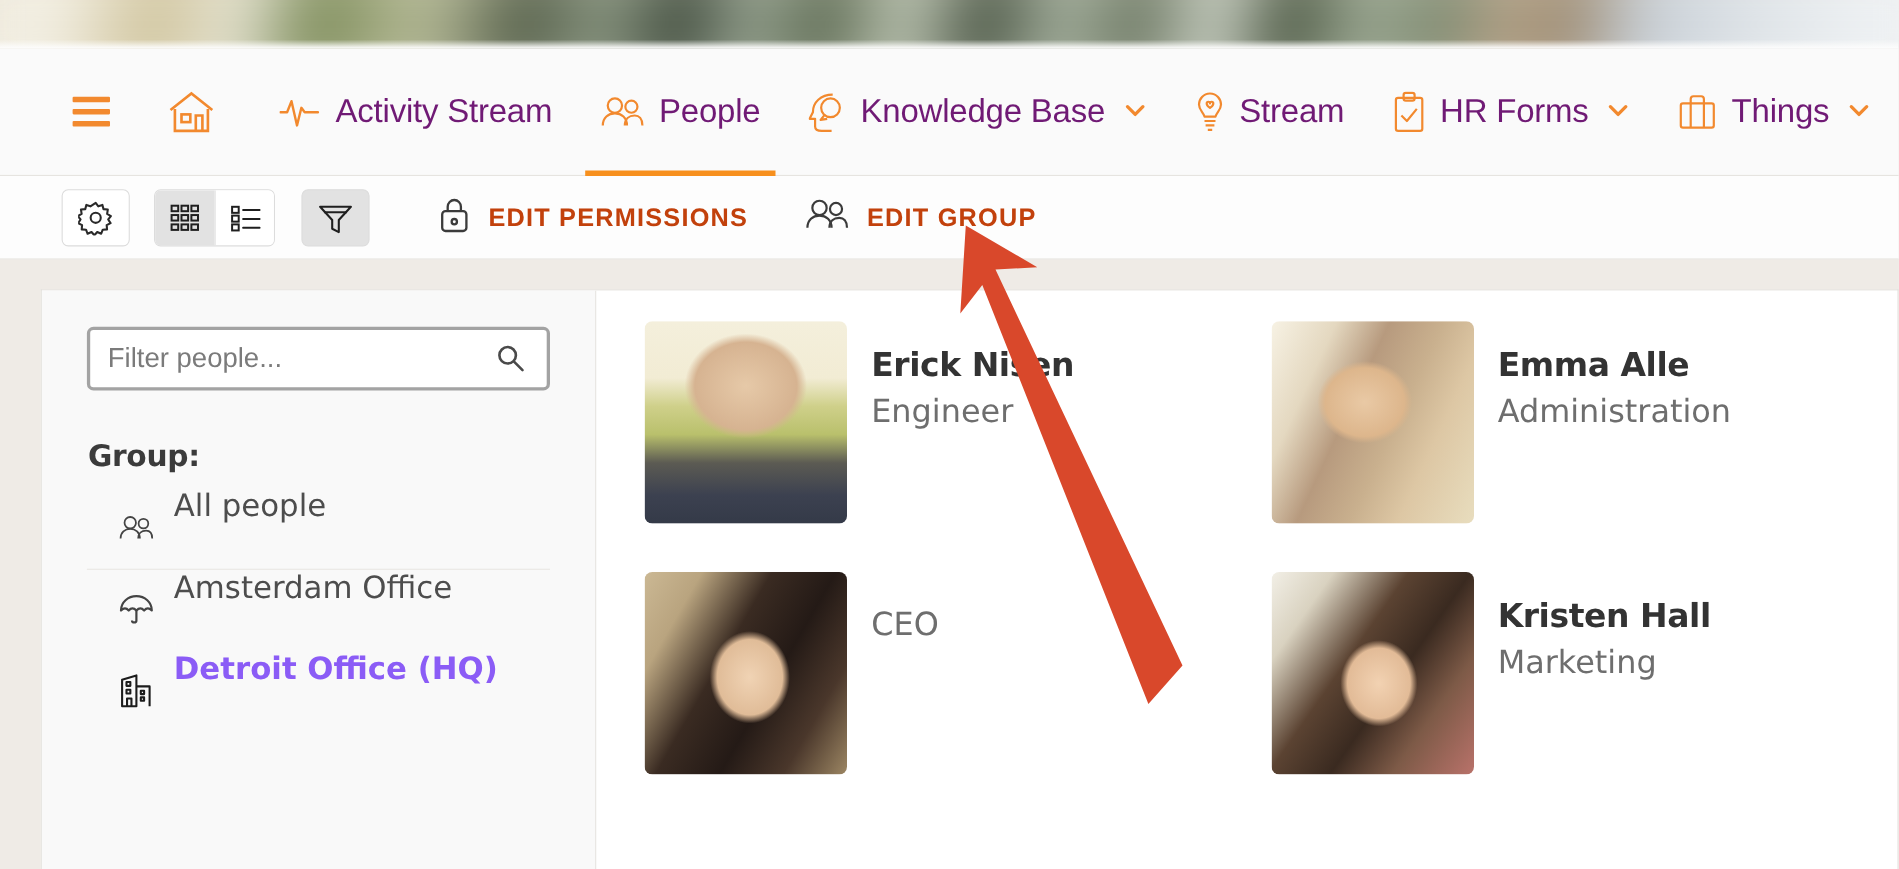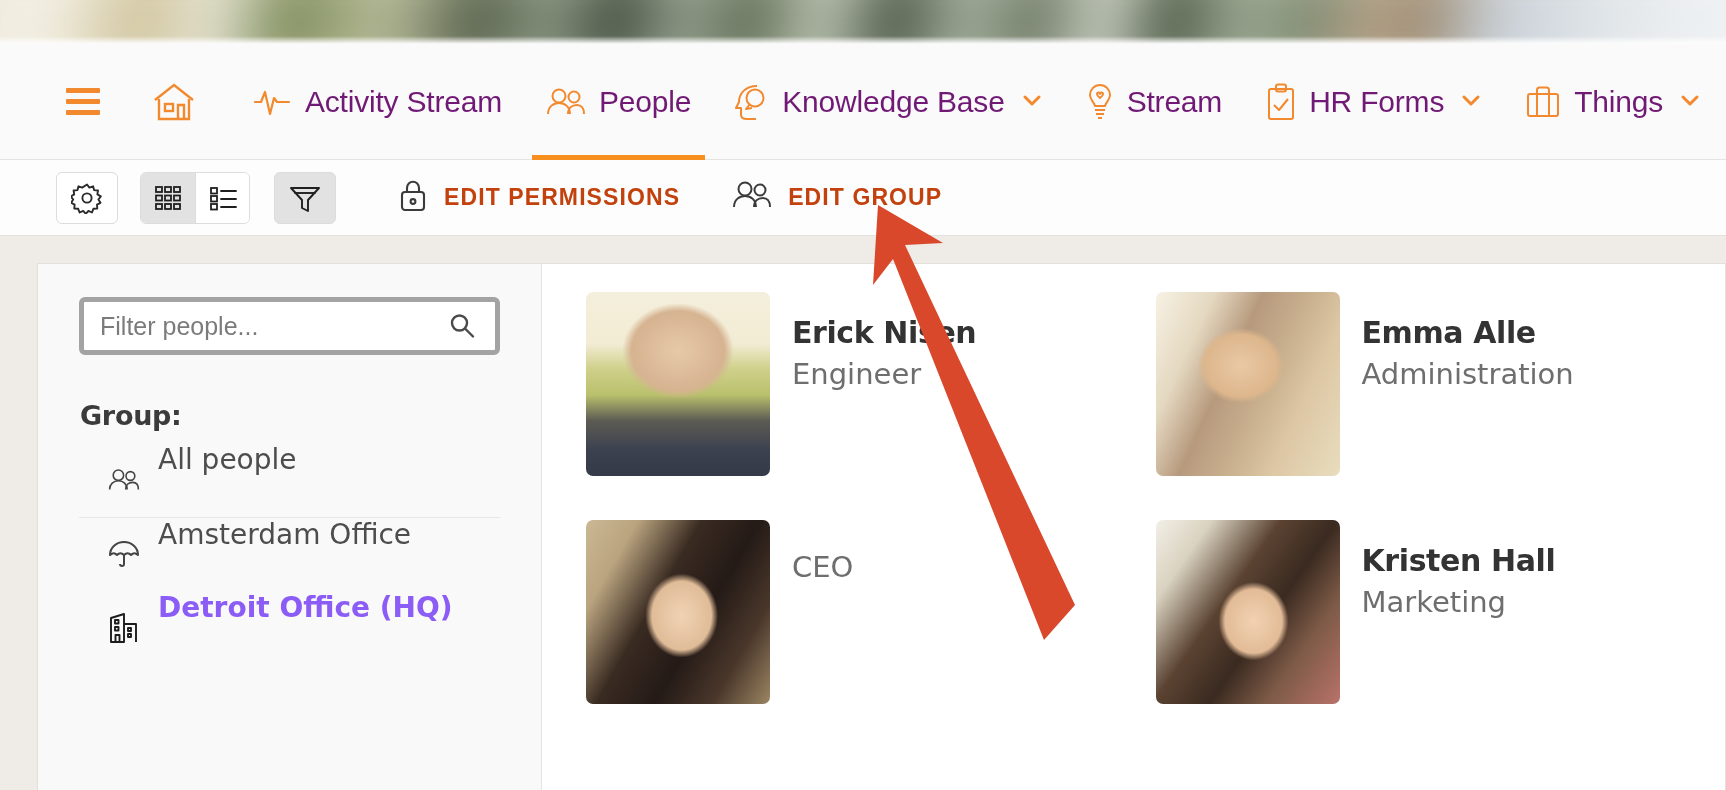--- a/index.html
+++ b/index.html
@@ -124,21 +124,21 @@
   .sidebar {
     width: 504px; flex: 0 0 504px; height: 100%;
     background: #f9f9f9;
     border-right: 1px solid #e7e5e1;
     padding: 33px 41px 0 41px;
   }
   .filter-box {
     position: relative;
     height: 58px;
     background: #fff;
-    border: 5px solid #a3a3a3;
+    border: 3px solid #a3a3a3;
     border-radius: 6px;
     display: flex; align-items: center;
   }
   .filter-box input {
     flex: 1; border: none; outline: none; background: transparent;
     font-family: "Liberation Sans", sans-serif;
     font-size: 25px; color: #555; padding: 0 14px 0 16px;
   }
   .filter-box input::placeholder { color: #7b7b7b; }
   .filter-box .srch { padding-right: 18px; display: flex; align-items: center; cursor: pointer; }

